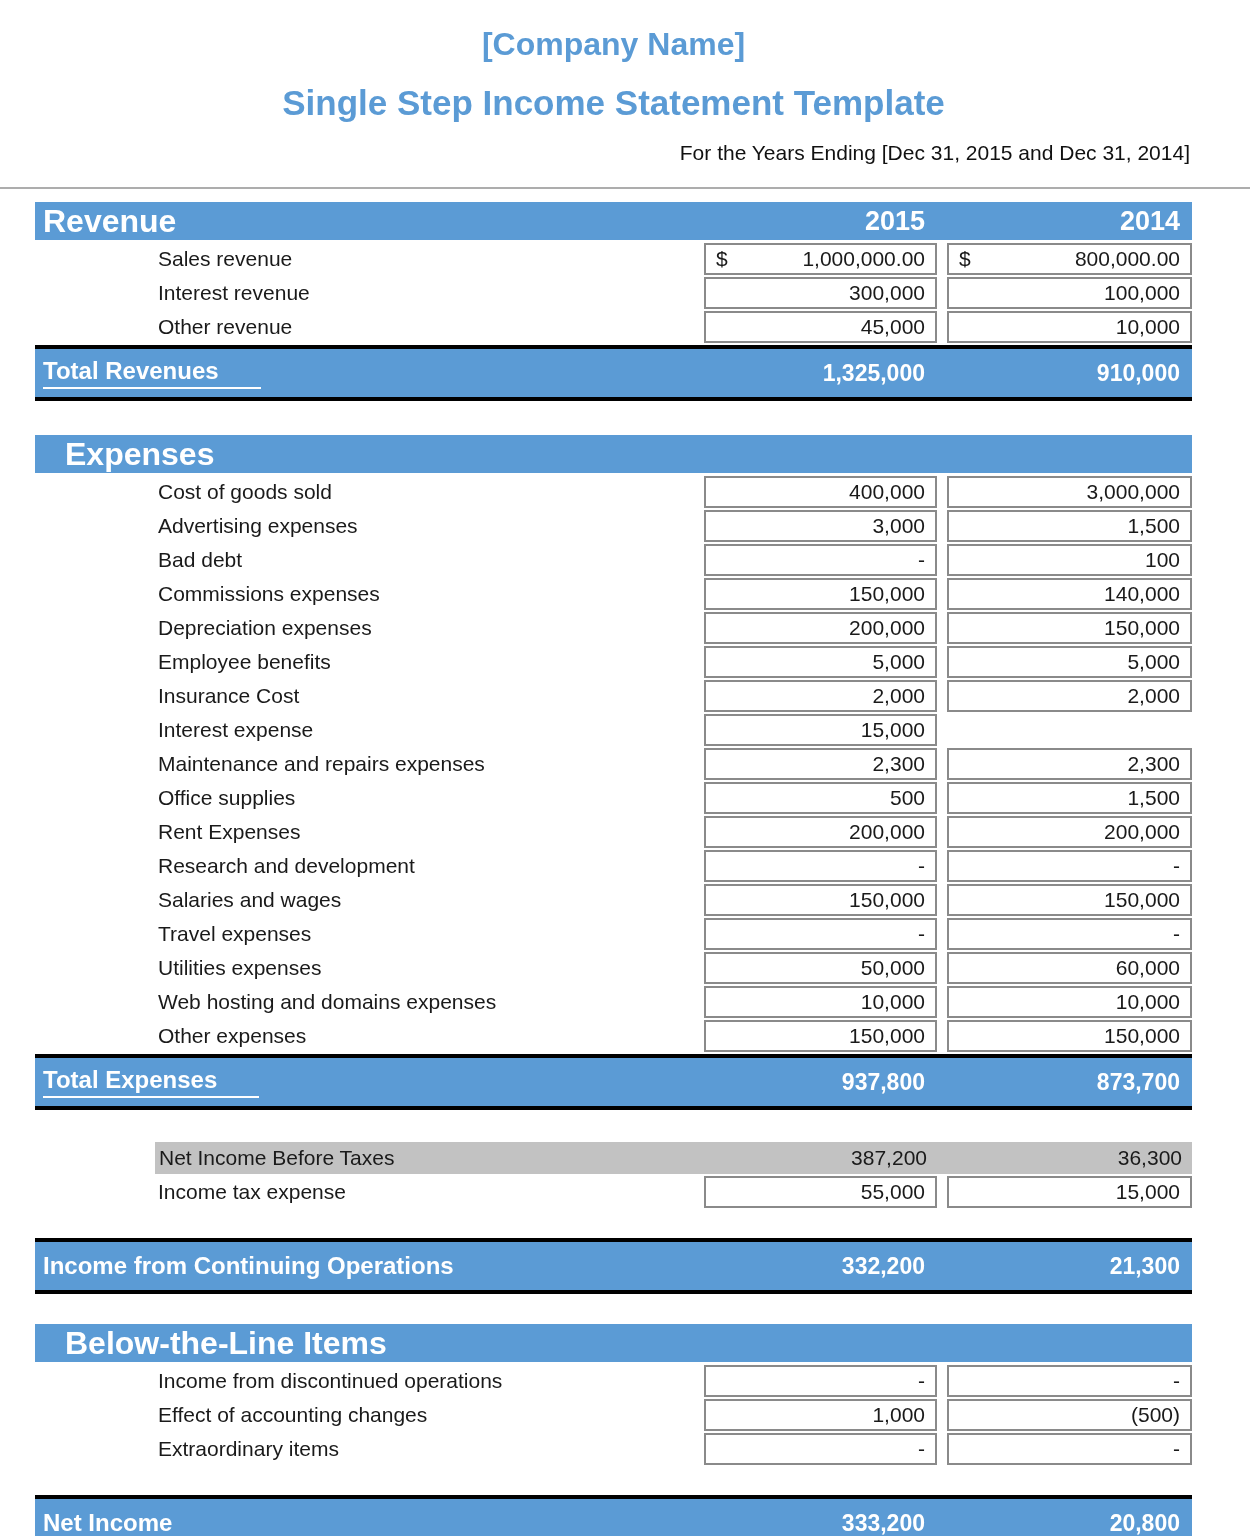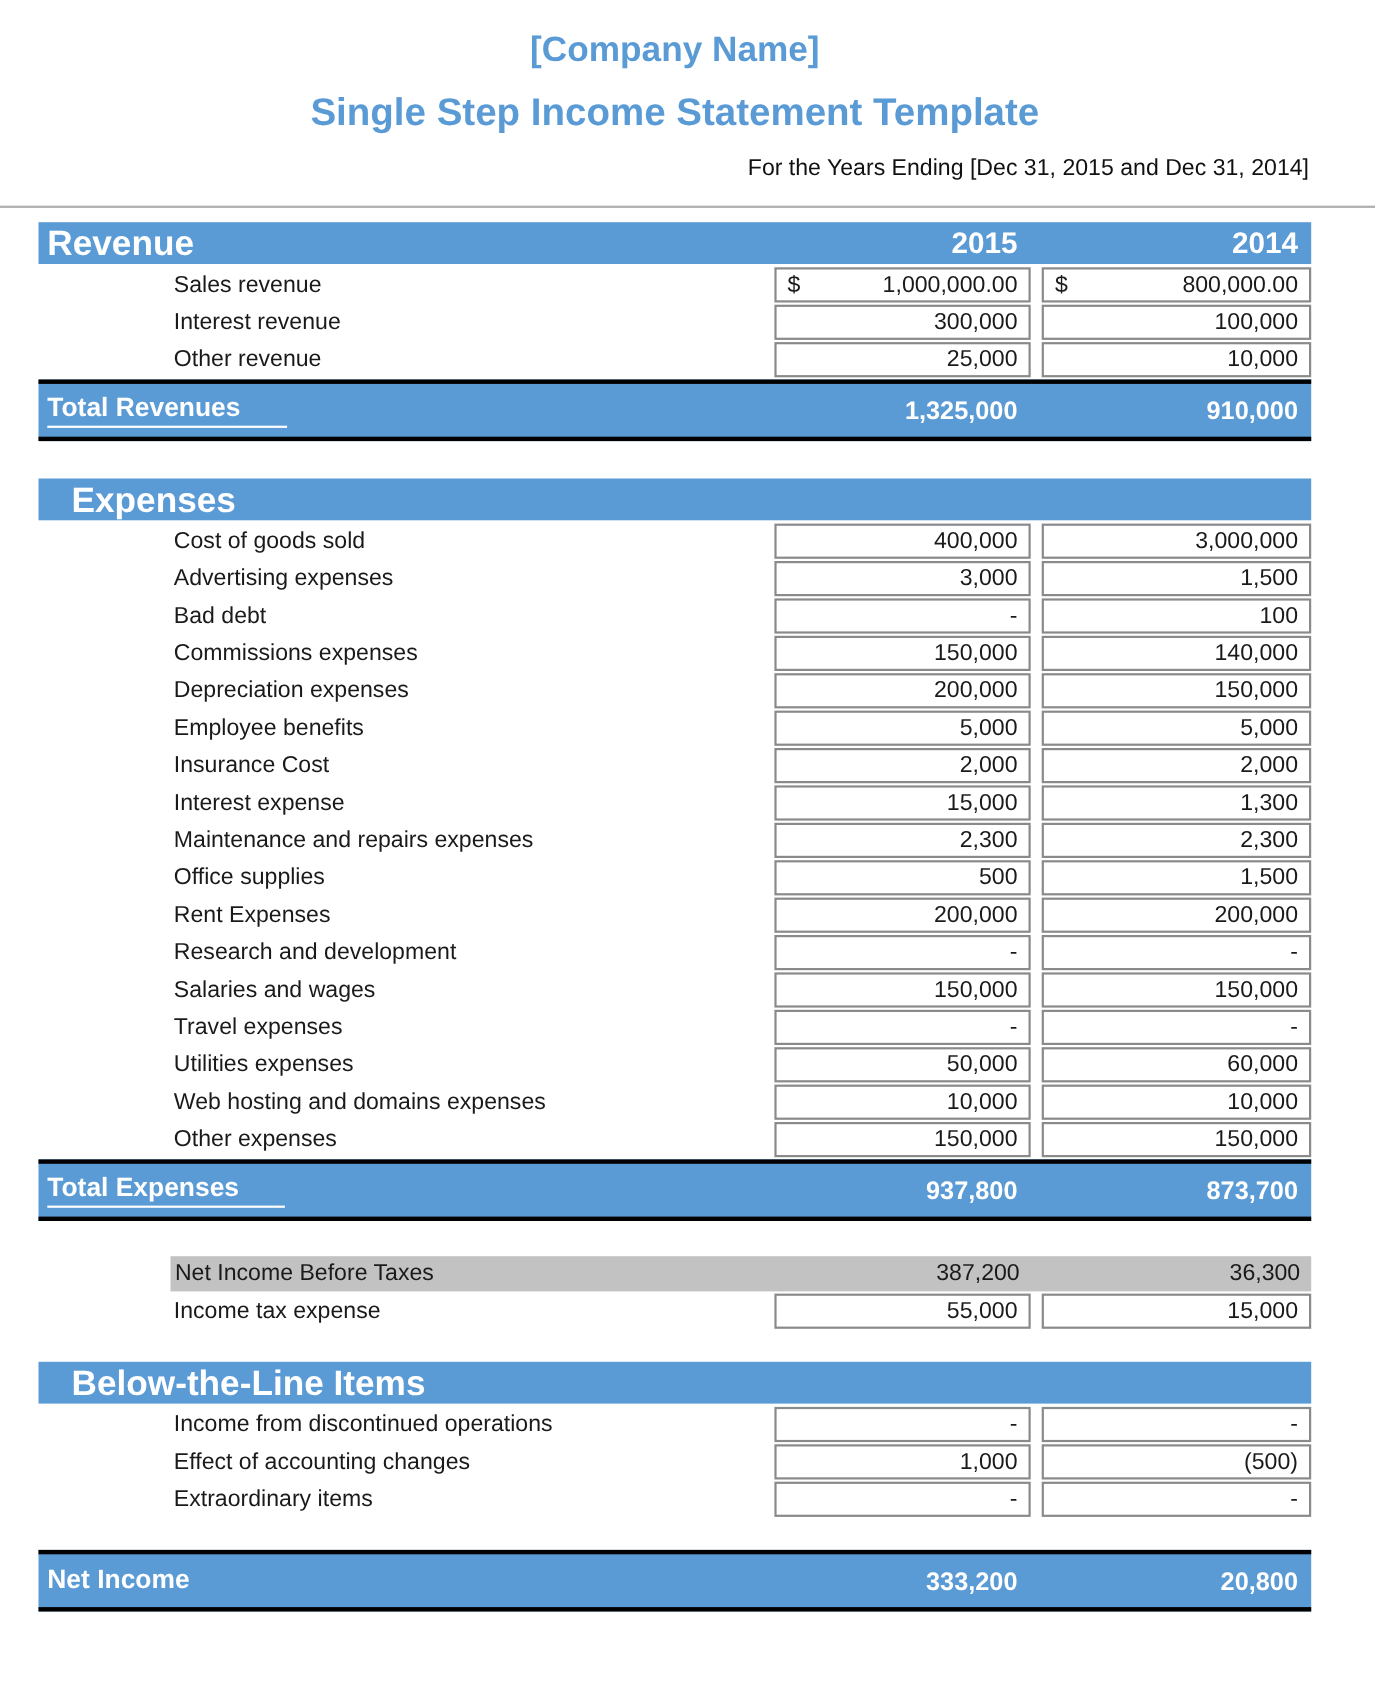--- a/index.html
+++ b/index.html
@@ -143,21 +143,21 @@
     <div class="gap"></div>
     <div class="cell c2">
       <span class="dollar"></span>
       <span class="val">100,000</span>
     </div>
   </div>
         <div class="row grid4">
     <div class="label">Other revenue</div>
     <div class="cell c1">
       <span class="dollar"></span>
-      <span class="val">25,000</span>
+      <span class="val">45,000</span>
     </div>
     <div class="gap"></div>
     <div class="cell c2">
       <span class="dollar"></span>
       <span class="val">10,000</span>
     </div>
   </div>
       </div>
     <div class="total-row underline grid4">
       <div class="t-label"><span>Total Revenues</span></div>
@@ -256,24 +256,20 @@
       <span class="val">2,000</span>
     </div>
   </div>
         <div class="row grid4">
     <div class="label">Interest expense</div>
     <div class="cell c1">
       <span class="dollar"></span>
       <span class="val">15,000</span>
     </div>
     <div class="gap"></div>
-    <div class="cell c2">
-      <span class="dollar"></span>
-      <span class="val">1,300</span>
-    </div>
   </div>
         <div class="row grid4">
     <div class="label">Maintenance and repairs expenses</div>
     <div class="cell c1">
       <span class="dollar"></span>
       <span class="val">2,300</span>
     </div>
     <div class="gap"></div>
     <div class="cell c2">
       <span class="dollar"></span>
@@ -407,20 +403,26 @@
     </div>
     <div class="gap"></div>
     <div class="cell c2">
       <span class="dollar"></span>
       <span class="val">15,000</span>
     </div>
   </div>
       </div>
   </section>
 
+  <div id="continuing-row" class="total-row grid4">
+    <div class="t-label"><span>Income from Continuing Operations</span></div>
+    <div class="t-val">332,200</div>
+    <div></div>
+    <div class="t-val">21,300</div>
+  </div>
 
   <section id="btl-section">
     <div class="sec-head grid4">
       <div class="sec-title span-all">Below-the-Line Items</div>
     </div>
     <div id="btl-rows">
         <div class="row grid4">
     <div class="label">Income from discontinued operations</div>
     <div class="cell c1">
       <span class="dollar"></span>

